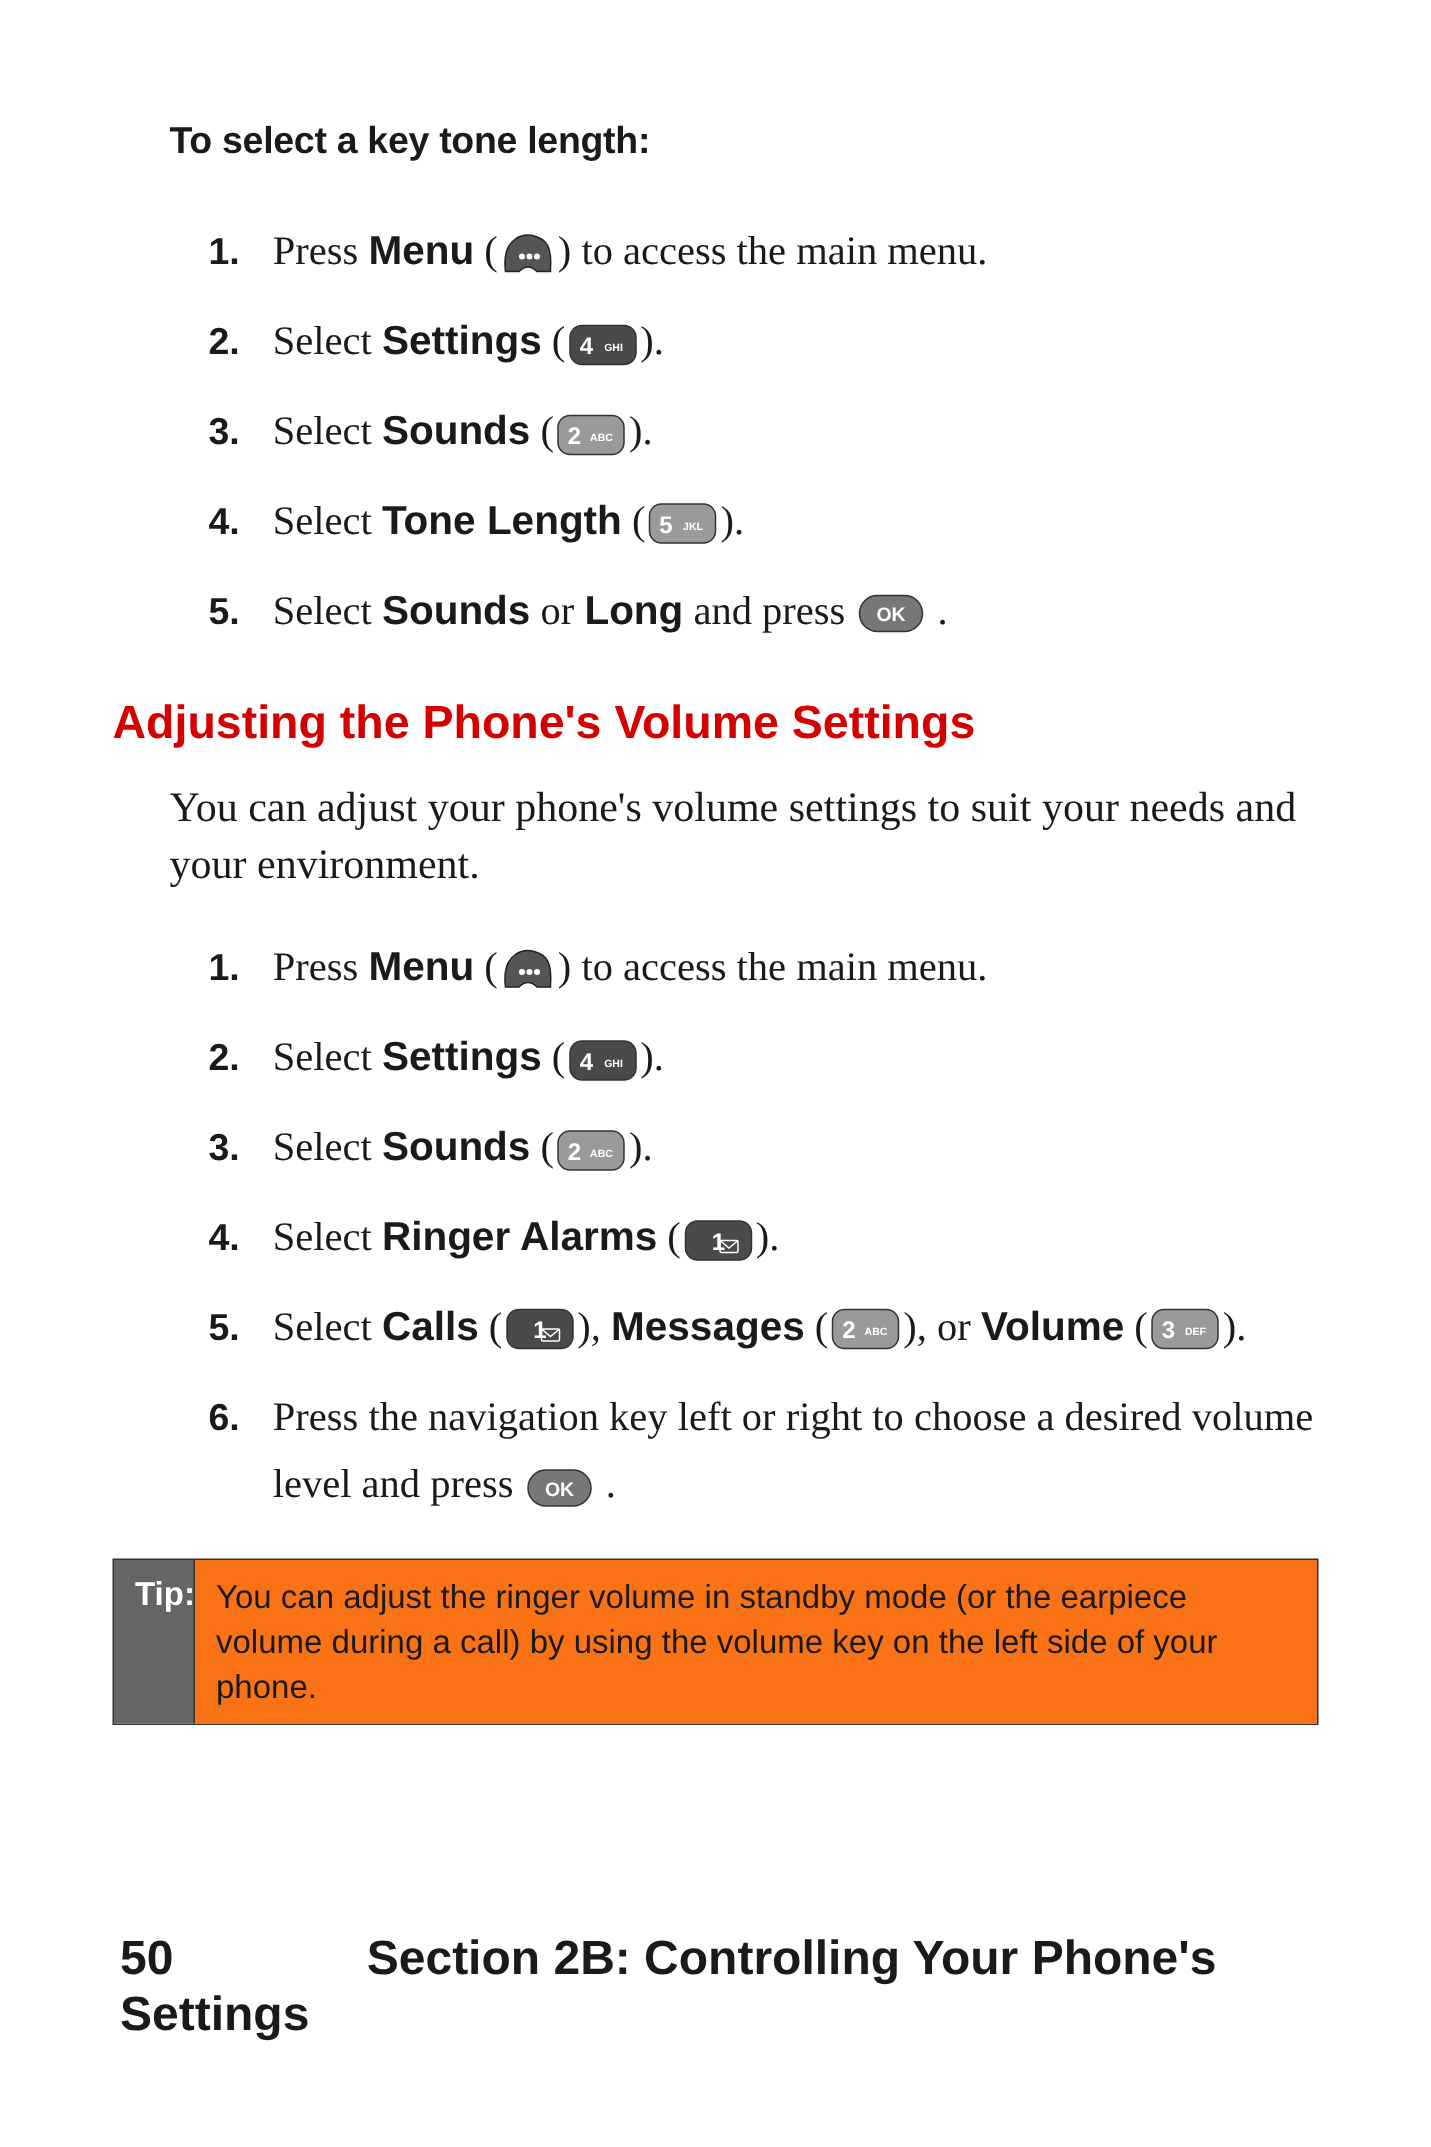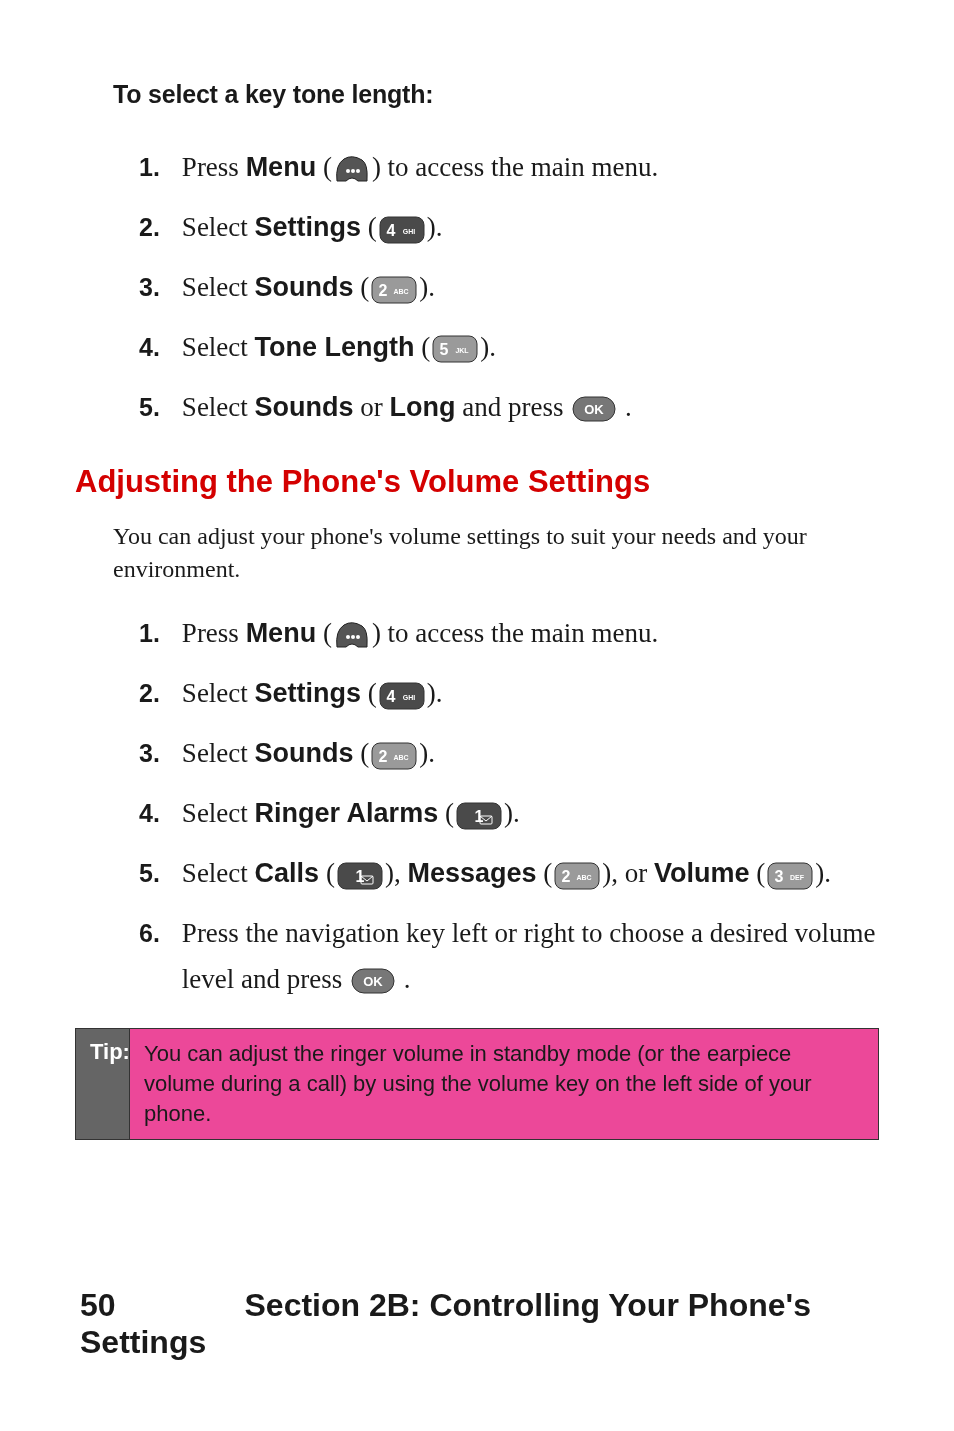--- a/index.html
+++ b/index.html
@@ -57,21 +57,21 @@
   }
   .h2 {
     font-family: "Helvetica Neue", Arial, sans-serif;
     font-weight: 700;
     font-size: 31px;
     color: #d40000;
     margin: 28px 0 20px 0;
   }
   .para {
     font-family: Georgia, "Times New Roman", serif;
-    font-size: 24px;
+    font-size: 28px;
     line-height: 1.35;
     margin: 0 0 18px 38px;
   }
   .key-icon {
     display: inline-block;
     vertical-align: middle;
     margin: 0 2px;
   }
   .key-icon svg {
     display: block;
@@ -86,21 +86,21 @@
     background: #656565;
     color: #ffffff;
     font-weight: 700;
     font-size: 22px;
     padding: 10px 14px;
     width: 54px;
     box-sizing: border-box;
     border-right: 1px solid #333;
   }
   .tip-text {
-    background: #ec4899;
+    background: #f97316;
     font-size: 22px;
     padding: 10px 14px;
     line-height: 1.35;
     flex: 1;
   }
   .footer {
     position: absolute;
     left: 0;
     right: 0;
     bottom: 70px;

